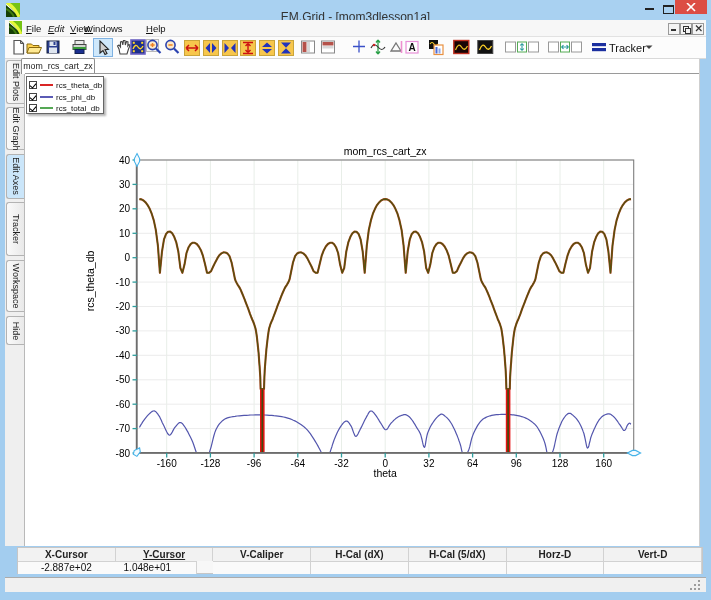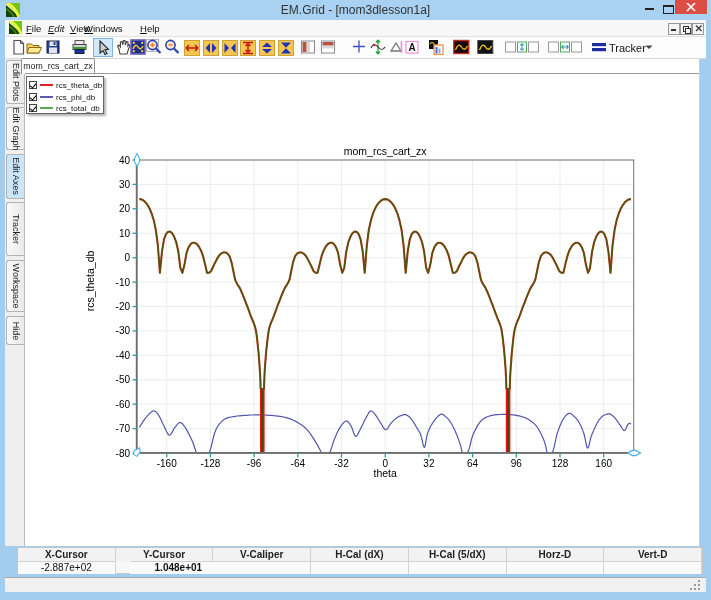--- a/index.html
+++ b/index.html
@@ -1,19 +1,19 @@
 <!DOCTYPE html>
 <html><head><meta charset="utf-8"><style>
 html,body{margin:0;padding:0;}
 body{width:711px;height:600px;position:relative;overflow:hidden;
   font-family:"Liberation Sans",sans-serif;background:#a3cdef;}
 .abs{position:absolute;}
 
 #titlebar{left:0;top:0;width:711px;height:20px;background:#a9d1f1;}
-#title{left:0;top:3px;width:711px;text-align:center;font-size:12px;color:#333;}
+#title{left:0;top:10px;width:711px;text-align:center;font-size:12px;color:#333;}
 #menubar{left:5px;top:20px;width:701px;height:16px;background:#f7f7f7;border-bottom:1px solid #e2e2e2;}
 .mi{position:absolute;top:23px;font-size:9.5px;color:#111;}
 #toolbar{left:5px;top:37px;width:701px;height:21px;background:#fcfcfc;border-bottom:1px solid #d9d9d9;}
 #content{left:5px;top:59px;width:695px;height:487px;background:#fff;}
 #rline{left:699px;top:59px;width:1px;height:487px;background:#cfcfcf;}
 
 #side{left:5px;top:59px;width:19px;height:487px;background:#efefef;border-right:1px solid #b9b9b9;}
 .vtab{position:absolute;left:0;width:18px;background:linear-gradient(90deg,#fafafa,#e9e9e9);
   border:1px solid #b3b3b3;border-right:none;border-radius:3px 0 0 3px;box-sizing:border-box;}
 .vtab span{position:absolute;left:50%;top:50%;transform:translate(-50%,-50%) rotate(90deg);
@@ -61,21 +61,21 @@
  <rect width="14" height="14" fill="#fff"></rect>
  <path d="M0 0 L14 0 L14 14 Z" fill="#76c313"></path>
  <path d="M0 2 L14 14 L0 14 Z" fill="#153f06"></path>
  <path d="M1 0 Q8 3 13 14" stroke="#e7f73a" stroke-width="3" fill="none"></path>
  <path d="M0 6 Q5 8 8 14" stroke="#3f7a10" stroke-width="2" fill="none"></path>
 </svg>
 <div class="mi" style="left:26px;"><u>F</u>ile</div>
 <div class="mi" style="left:48px;font-style:italic;"><u>E</u>dit</div>
 <div class="mi" style="left:70px;"><u>V</u>iew</div>
 <div class="mi" style="left:84px;"><u>W</u>indows</div>
-<div class="mi" style="left:140px;"><u>H</u>elp</div>
+<div class="mi" style="left:146px;"><u>H</u>elp</div>
 
 <div class="abs" style="left:668px;top:23px;width:10px;height:10px;background:#f4f4f4;border:1px solid #9a9a9a;"></div>
 <div class="abs" style="left:680px;top:23px;width:10px;height:10px;background:#f4f4f4;border:1px solid #9a9a9a;"></div>
 <div class="abs" style="left:692px;top:23px;width:10px;height:10px;background:#f4f4f4;border:1px solid #9a9a9a;"></div>
 <div class="abs" style="left:670.5px;top:29px;width:5px;height:1.5px;background:#333;"></div>
 <div class="abs" style="left:683px;top:26px;width:4px;height:3.5px;border:1px solid #333;"></div>
 <div class="abs" style="left:685px;top:28px;width:4px;height:3.5px;border:1px solid #333;background:#f4f4f4;"></div>
 <svg class="abs" style="left:694.5px;top:25px" width="8" height="7">
     <path d="M1 0.5 L6.5 6 M6.5 0.5 L1 6" stroke="#333" stroke-width="1.2"></path>
   </svg>
@@ -348,28 +348,28 @@
       <span class="ltx">rcs_phi_db</span>
     </div>
  <div class="lrow" style="top:26px">
       <span class="cb"></span>
       <span class="lln" style="background:#55a855"></span>
       <span class="ltx">rcs_total_db</span>
     </div>
 </div>
 <div id="stable" class="abs">
     <div class="shead" style="left:0.0px;width:96.7px;">X-Cursor</div>
-<div class="shead" style="left:97.7px;width:96.7px;">Y-Cursor</div>
+<div class="shead" style="left:97.7px;width:96.7px;text-decoration:underline;">Y-Cursor</div>
 <div class="shead" style="left:195.4px;width:96.7px;">V-Caliper</div>
 <div class="shead" style="left:293.1px;width:96.7px;">H-Cal (dX)</div>
 <div class="shead" style="left:390.9px;width:96.7px;">H-Cal (5/dX)</div>
 <div class="shead" style="left:488.6px;width:96.7px;">Horz-D</div>
 <div class="shead" style="left:586.3px;width:96.7px;">Vert-D</div>
 <div class="sval" style="left:0.0px;width:96.7px;">-2.887e+02</div>
-<div class="sval" style="left:112px;width:96.7px;font-weight:bold;">1.048e+01</div>
+<div class="sval" style="left:81px;width:96.7px;">1.048e+01</div>
 <div class="sval" style="left:195.4px;width:96.7px;"></div>
 <div class="sval" style="left:293.1px;width:96.7px;"></div>
 <div class="sval" style="left:390.9px;width:96.7px;"></div>
 <div class="sval" style="left:488.6px;width:96.7px;"></div>
 <div class="sval" style="left:586.3px;width:96.7px;"></div>
   </div>
 <div id="statusbar" class="abs"></div>
 <svg class="abs" style="left:690px;top:580px" width="12" height="12">
  <g fill="#9d9d9d">
       <rect x="8" y="8" width="2" height="2"></rect>

